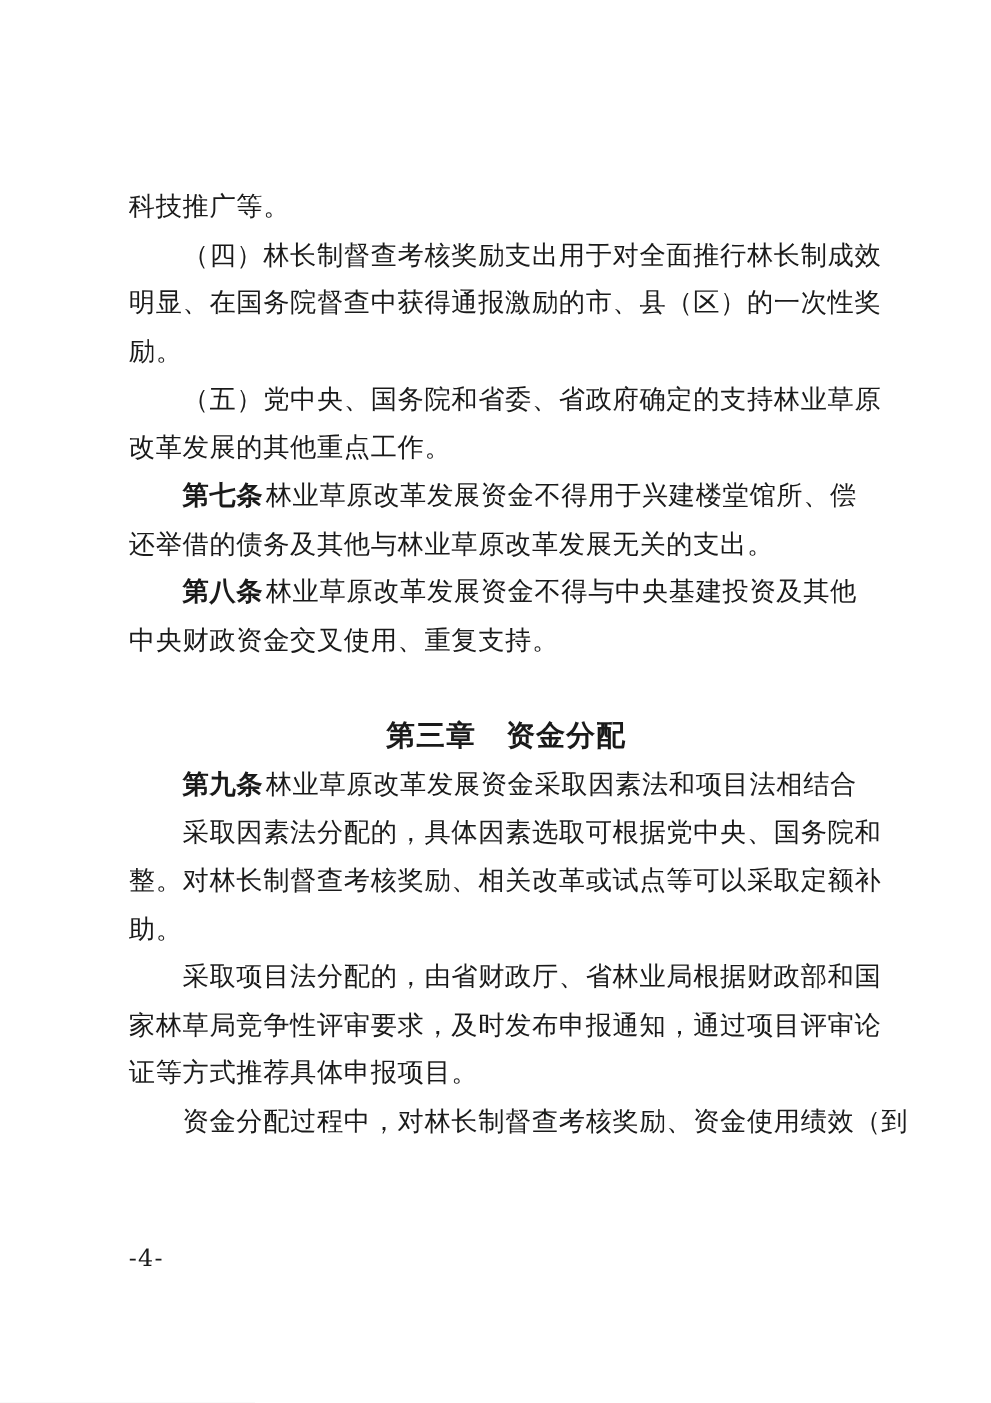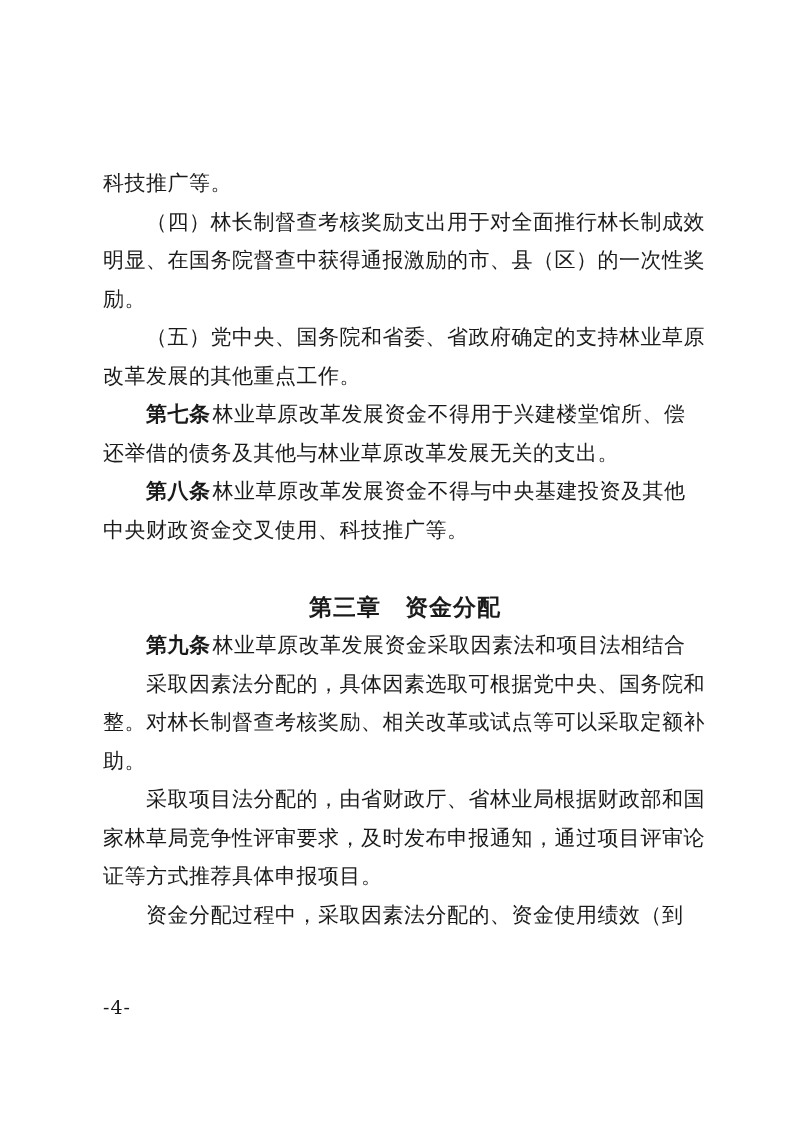--- a/index.html
+++ b/index.html
@@ -12,21 +12,21 @@
     width: 793px;
     height: 1122px;
     background: #ffffff;
     color: #1a1a1a;
     overflow: hidden;
     margin: 0 auto;
   }
   .text-block {
     position: absolute;
     left: 103px;
-    top: 164px;
+    top: 146px;
     width: 604px;
   }
   .line {
     height: 38.5px;
     line-height: 38.5px;
     font-size: 21px;
     white-space: nowrap;
     letter-spacing: 0.5px;
   }
   .line.spacer { height: 38.5px; }
@@ -60,26 +60,26 @@
   <div class="text-block">
       <div class="line body"><span>科技推广等。</span></div>
       <div class="line body indent"><span>（四）林长制督查考核奖励支出用于对全面推行林长制成效</span></div>
       <div class="line body"><span>明显、在国务院督查中获得通报激励的市、县（区）的一次性奖</span></div>
       <div class="line body"><span>励。</span></div>
       <div class="line body indent"><span>（五）党中央、国务院和省委、省政府确定的支持林业草原</span></div>
       <div class="line body"><span>改革发展的其他重点工作。</span></div>
       <div class="line body indent"><span class="bold-lead">第七条</span><span>林业草原改革发展资金不得用于兴建楼堂馆所、偿</span></div>
       <div class="line body"><span>还举借的债务及其他与林业草原改革发展无关的支出。</span></div>
       <div class="line body indent"><span class="bold-lead">第八条</span><span>林业草原改革发展资金不得与中央基建投资及其他</span></div>
-      <div class="line body"><span>中央财政资金交叉使用、科技推广等。</span></div>
+      <div class="line body"><span>中央财政资金交叉使用、重复支持。</span></div>
       <div class="line spacer"></div>
       <div class="line heading">第三章　资金分配</div>
       <div class="line body indent"><span class="bold-lead">第九条</span><span>林业草原改革发展资金采取因素法和项目法相结合</span></div>
       <div class="line body indent"><span>采取因素法分配的，具体因素选取可根据党中央、国务院和</span></div>
       <div class="line body"><span>整。对林长制督查考核奖励、相关改革或试点等可以采取定额补</span></div>
       <div class="line body"><span>助。</span></div>
       <div class="line body indent"><span>采取项目法分配的，由省财政厅、省林业局根据财政部和国</span></div>
       <div class="line body"><span>家林草局竞争性评审要求，及时发布申报通知，通过项目评审论</span></div>
       <div class="line body"><span>证等方式推荐具体申报项目。</span></div>
-      <div class="line body indent"><span>资金分配过程中，采取因素法分配的、资金使用绩效（到</span></div>
+      <div class="line body indent"><span>资金分配过程中，对林长制督查考核奖励、资金使用绩效（到</span></div>
     </div>
   <div class="page-number">-4-</div>
 </div>
 
 </body></html>

